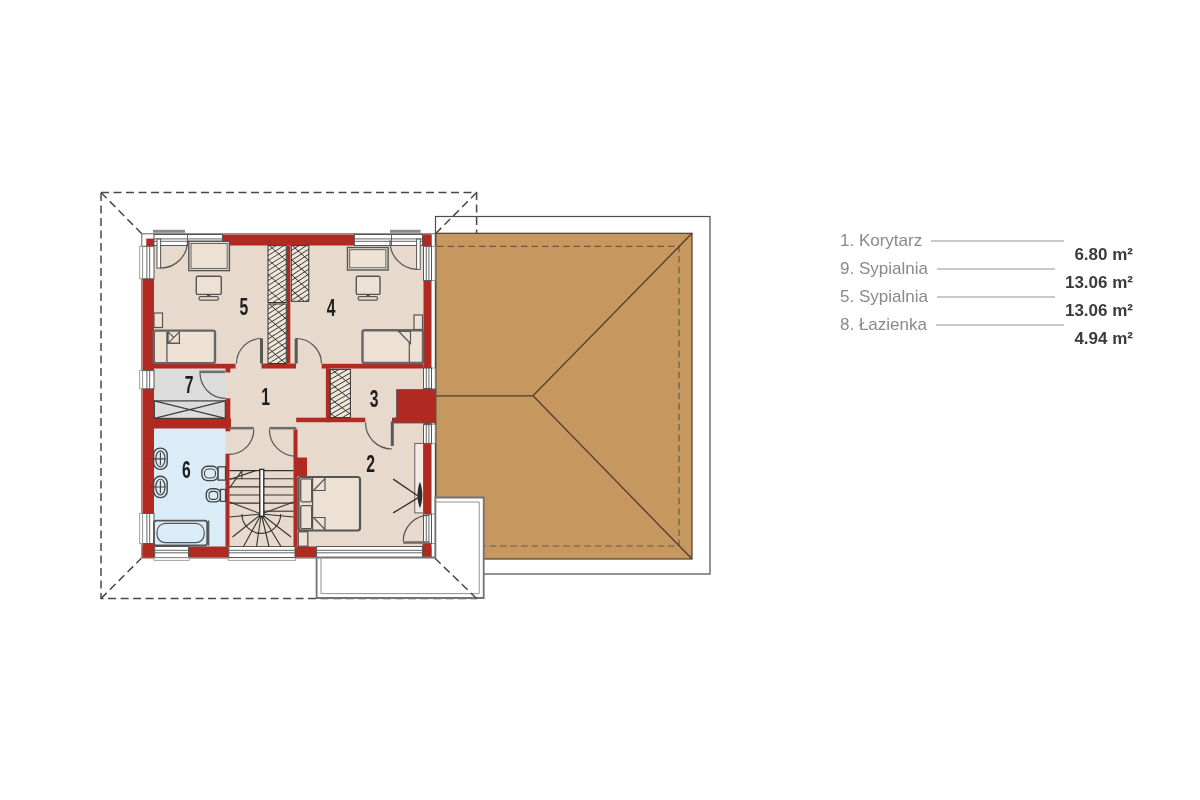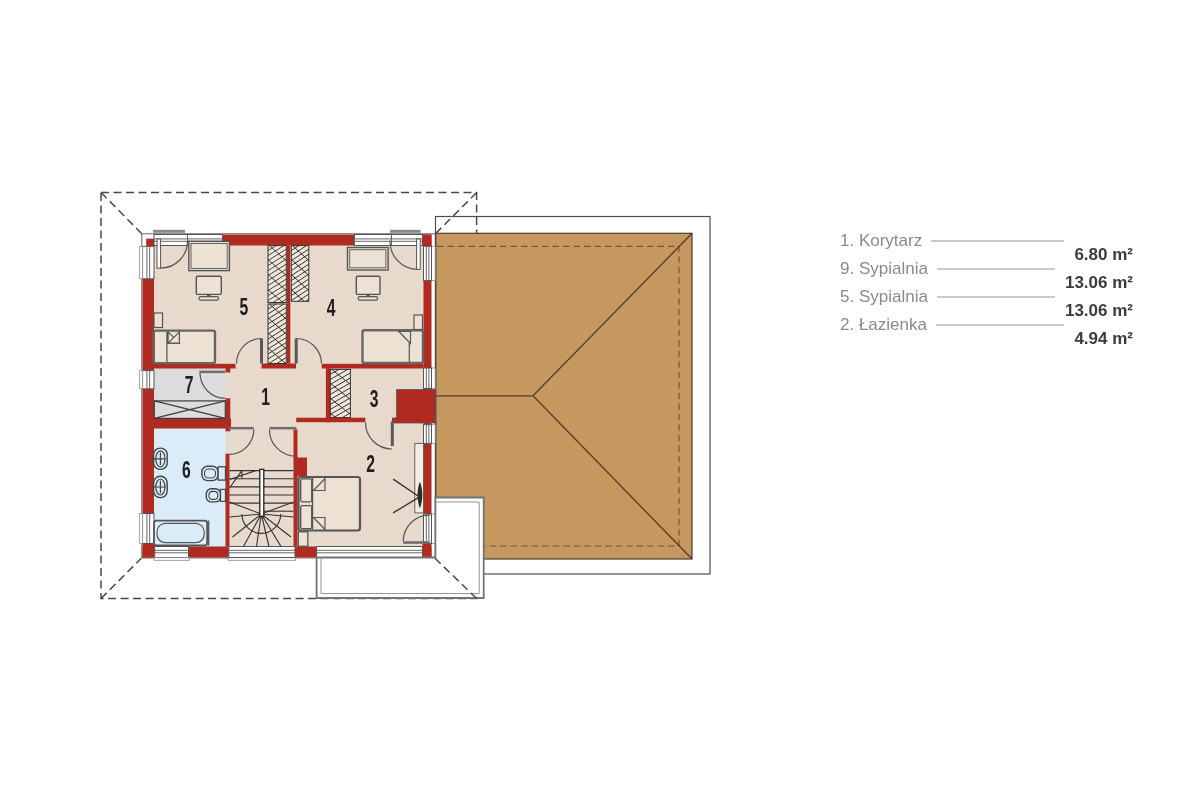--- a/index.html
+++ b/index.html
@@ -361,18 +361,18 @@
       <span class="val">13.06 m²</span>
     </div>
 
 <div class="lrow">
       <span class="lbl">5. Sypialnia</span>
       <span class="ln"></span>
       <span class="val">13.06 m²</span>
     </div>
 
 <div class="lrow">
-      <span class="lbl">2. Łazienka</span>
+      <span class="lbl">8. Łazienka</span>
       <span class="ln"></span>
       <span class="val">4.94 m²</span>
     </div>
 
 </div>
 
 </body></html>

